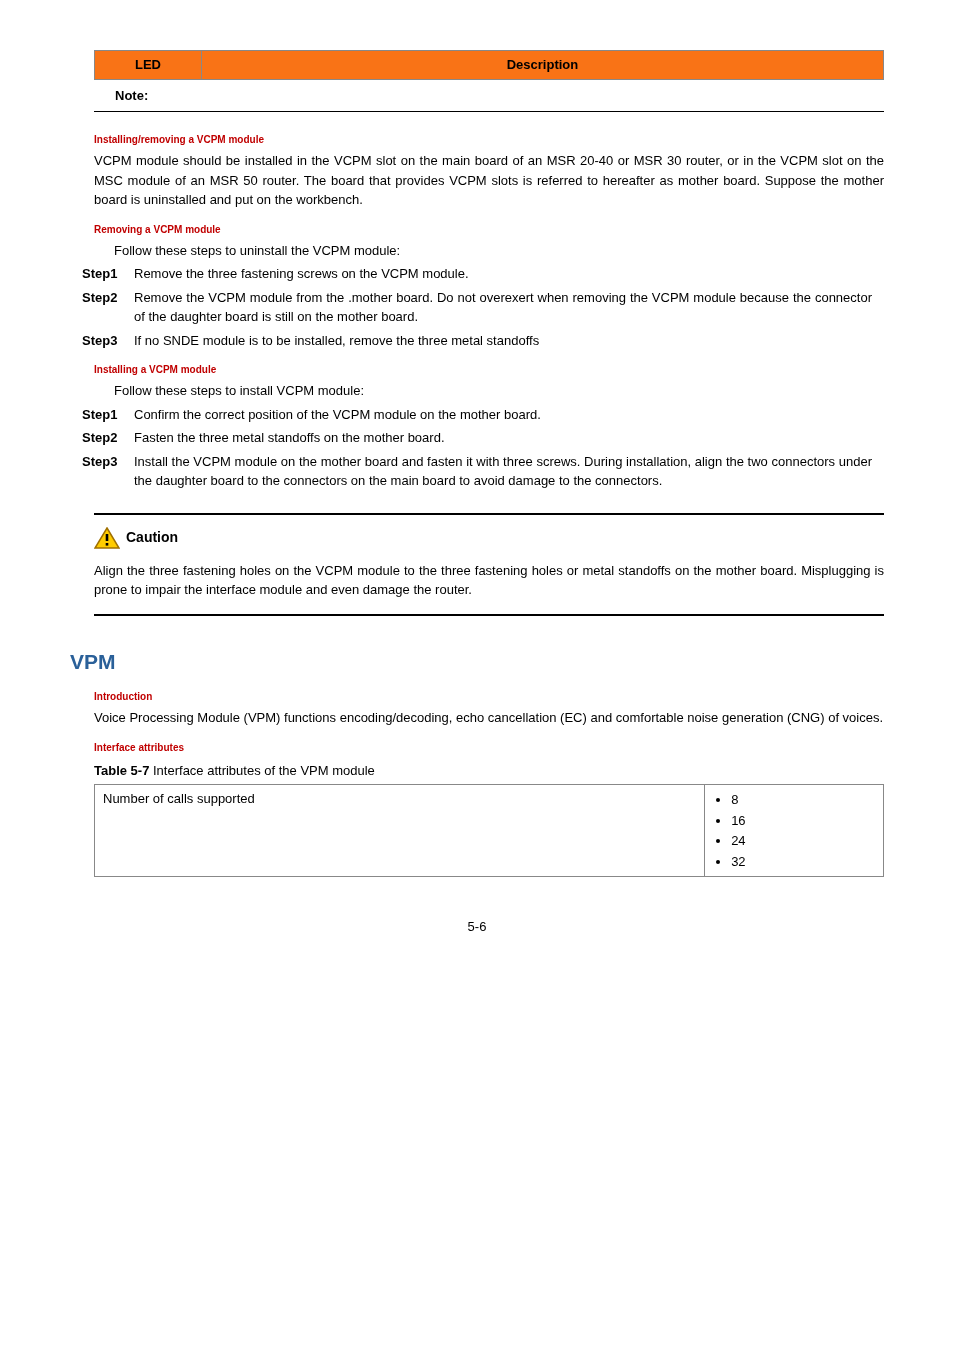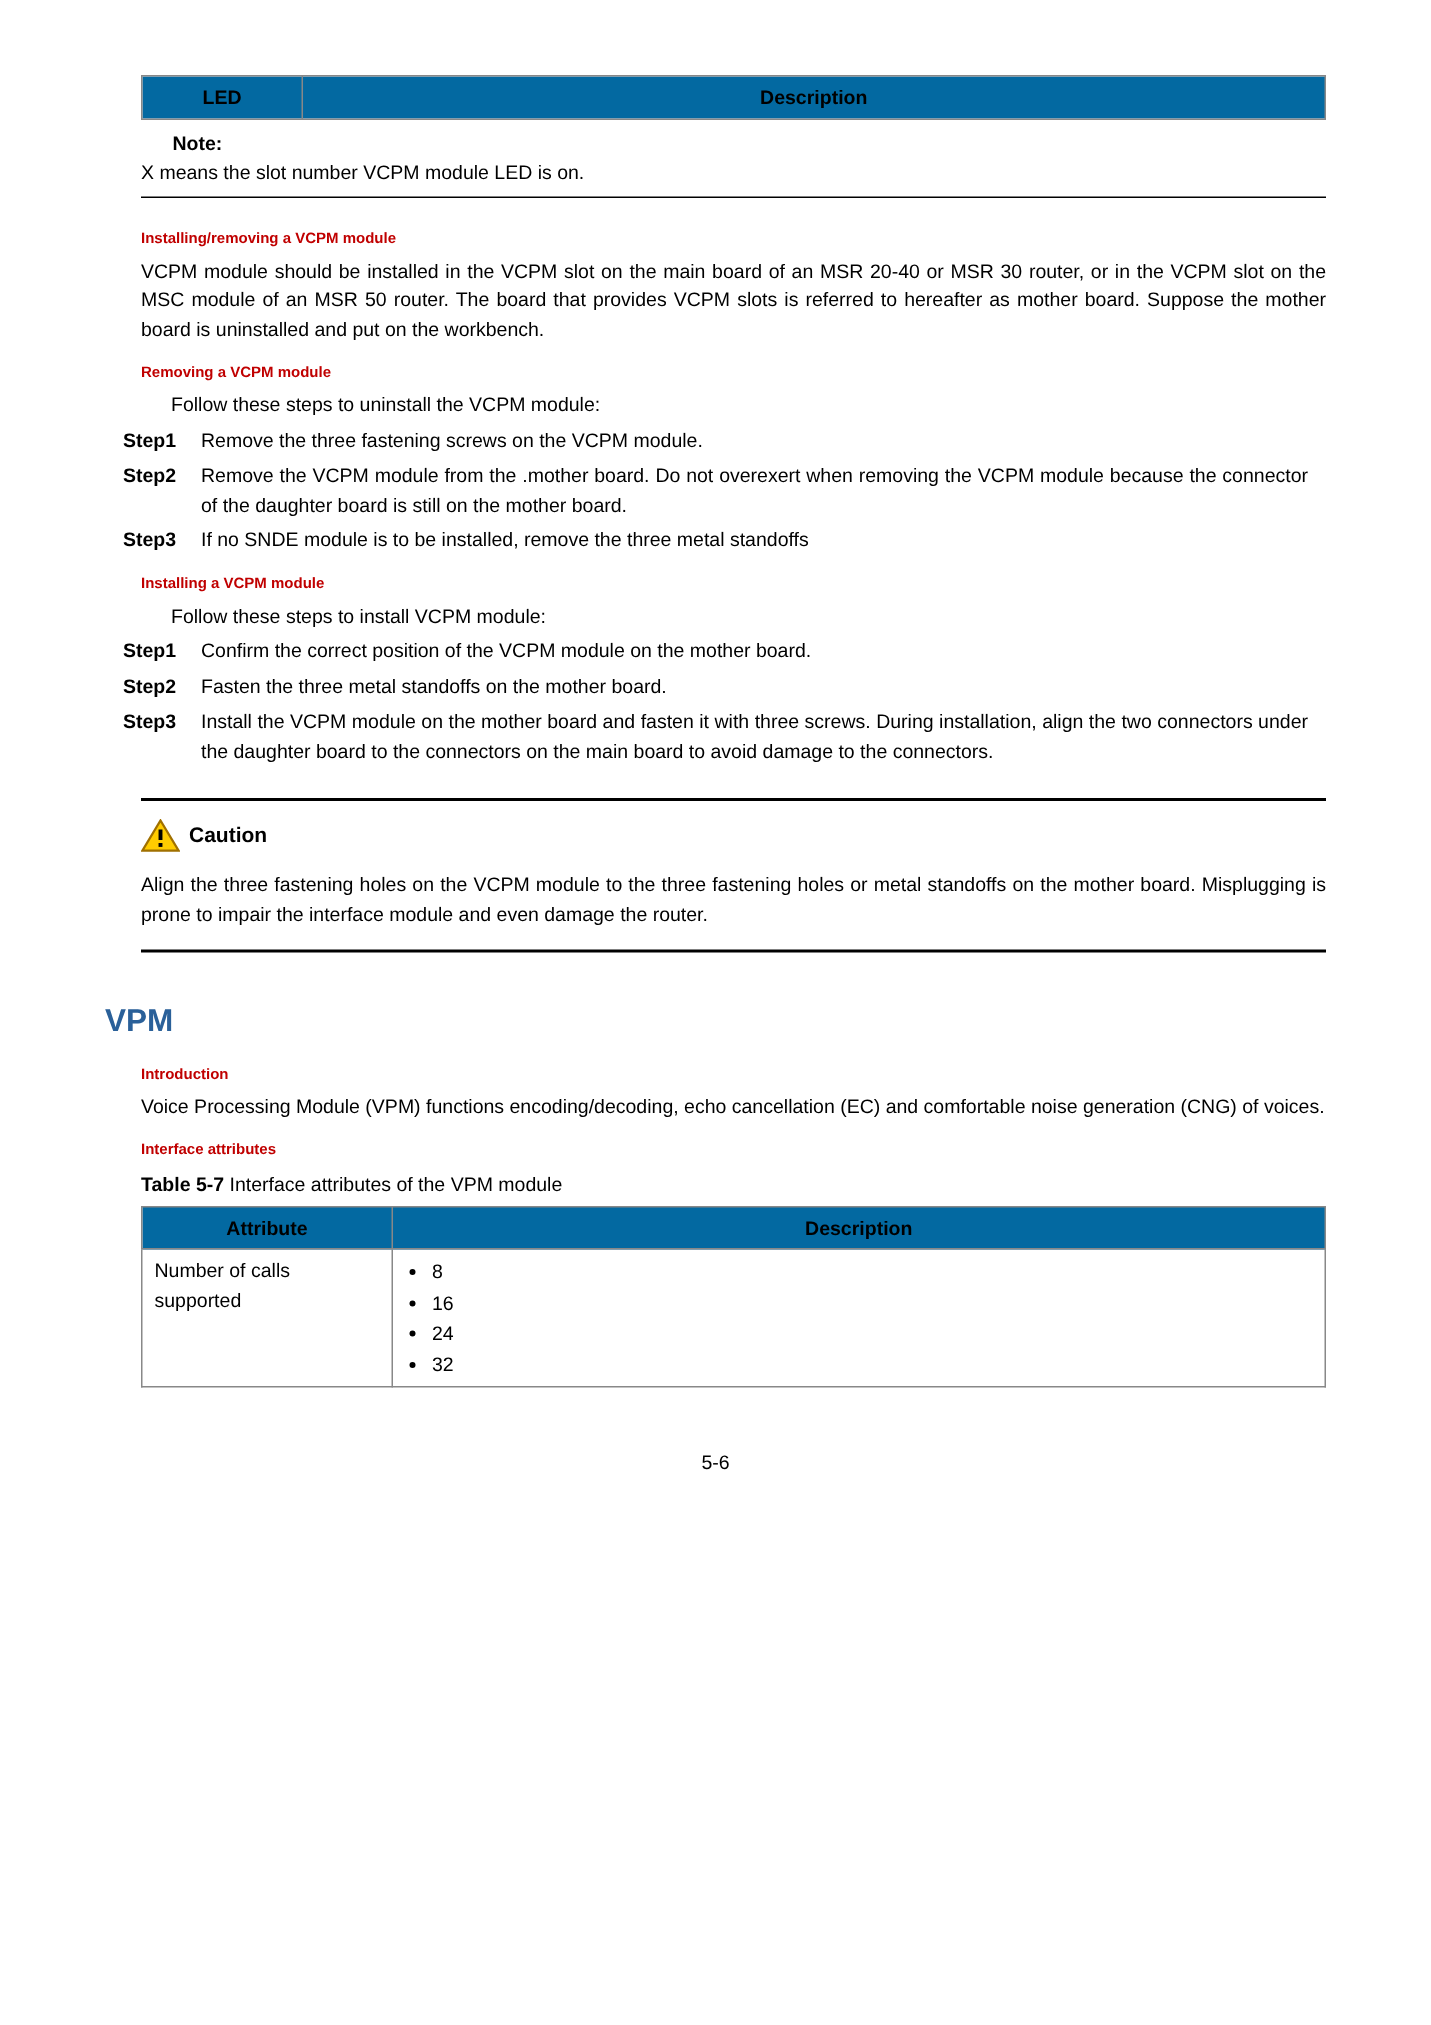--- a/index.html
+++ b/index.html
@@ -16,21 +16,21 @@
     width: 100%;
     margin-bottom: 6px;
   }
   table.datatable th, table.datatable td {
     border: 1px solid #888;
     padding: 4px 8px;
     text-align: left;
     vertical-align: top;
   }
   table.datatable th {
-    background: #0369a1;
+    background: #f97316;
     font-weight: bold;
     text-align: center;
   }
   .led-col { width: 90px; }
   .attr-col { width: 150px; }
   .note-block {
     border-bottom: 1px solid #000;
     padding-bottom: 6px;
     margin-bottom: 20px;
   }
@@ -111,21 +111,20 @@
 <table class="datatable">
   <tbody>
         <tr>
     <th class="led-col">LED</th>
     <th>Description</th>
   </tr>
 </tbody>
     </table>
 <div class="note-block">
   <div class="note-label">Note:</div>
-  <div>X means the slot number VCPM module LED is on.</div>
 </div>
 </div>
 
 <div class="h-red h-red-indent">Installing/removing a VCPM module</div>
 <p class="body">VCPM module should be installed in the VCPM slot on the main board of an MSR 20-40 or MSR 30 router, or in the VCPM slot on the MSC module of an MSR 50 router. The board that provides VCPM slots is referred to hereafter as mother board. Suppose the mother board is uninstalled and put on the workbench.</p>
 
 <div class="h-red h-red-indent">Removing a VCPM module</div>
 <p class="body body-indent">Follow these steps to uninstall the VCPM module:</p>
 
 <div class="step-line">
@@ -178,24 +177,20 @@
 
 <div class="h-red h-red-indent">Interface attributes</div>
 
 <div class="table-caption">
   <span class="tnum">Table 5-7</span><span class="ttext"> Interface attributes of the VPM module</span>
 </div>
 
 <div class="tbl-wrap">
 <table class="datatable">
   <tbody>
-        <tr>
-    <th class="attr-col">Attribute</th>
-    <th>Description</th>
-  </tr>
   <tr>
     <td>Number of calls supported</td>
     <td>
       <ul class="compact">
         <li>8</li>
         <li>16</li>
         <li>24</li>
         <li>32</li>
       </ul>
     </td>

